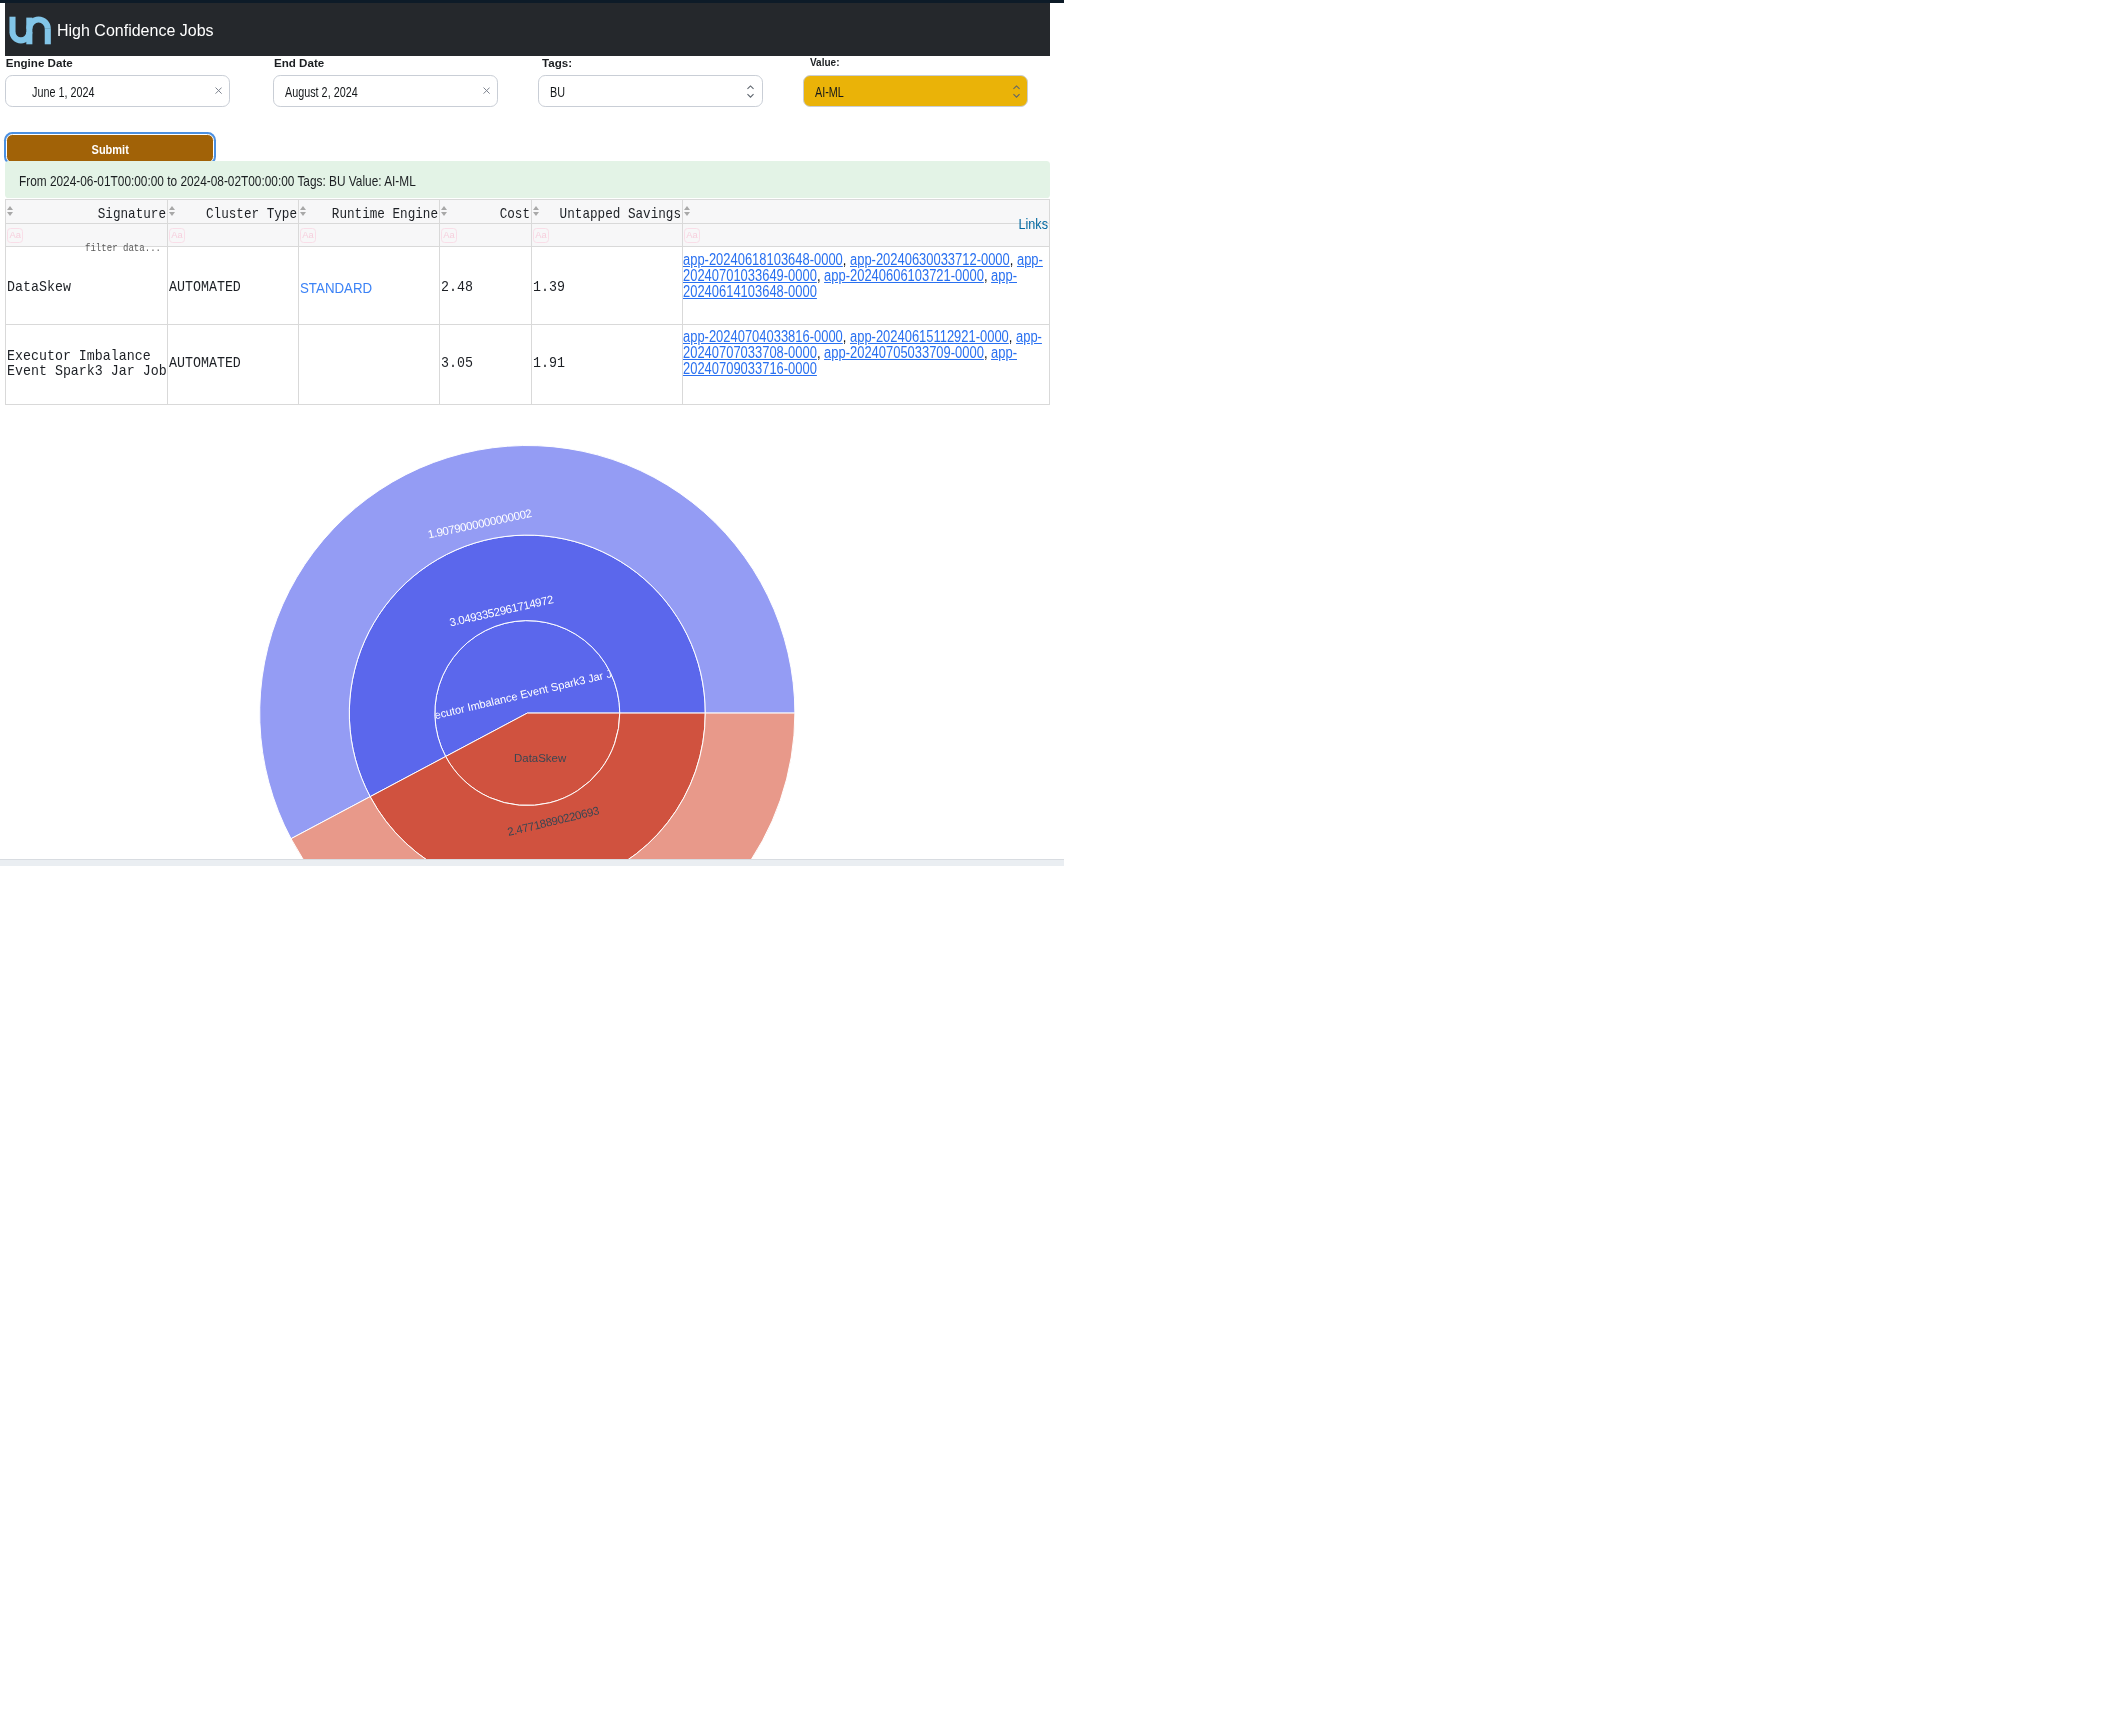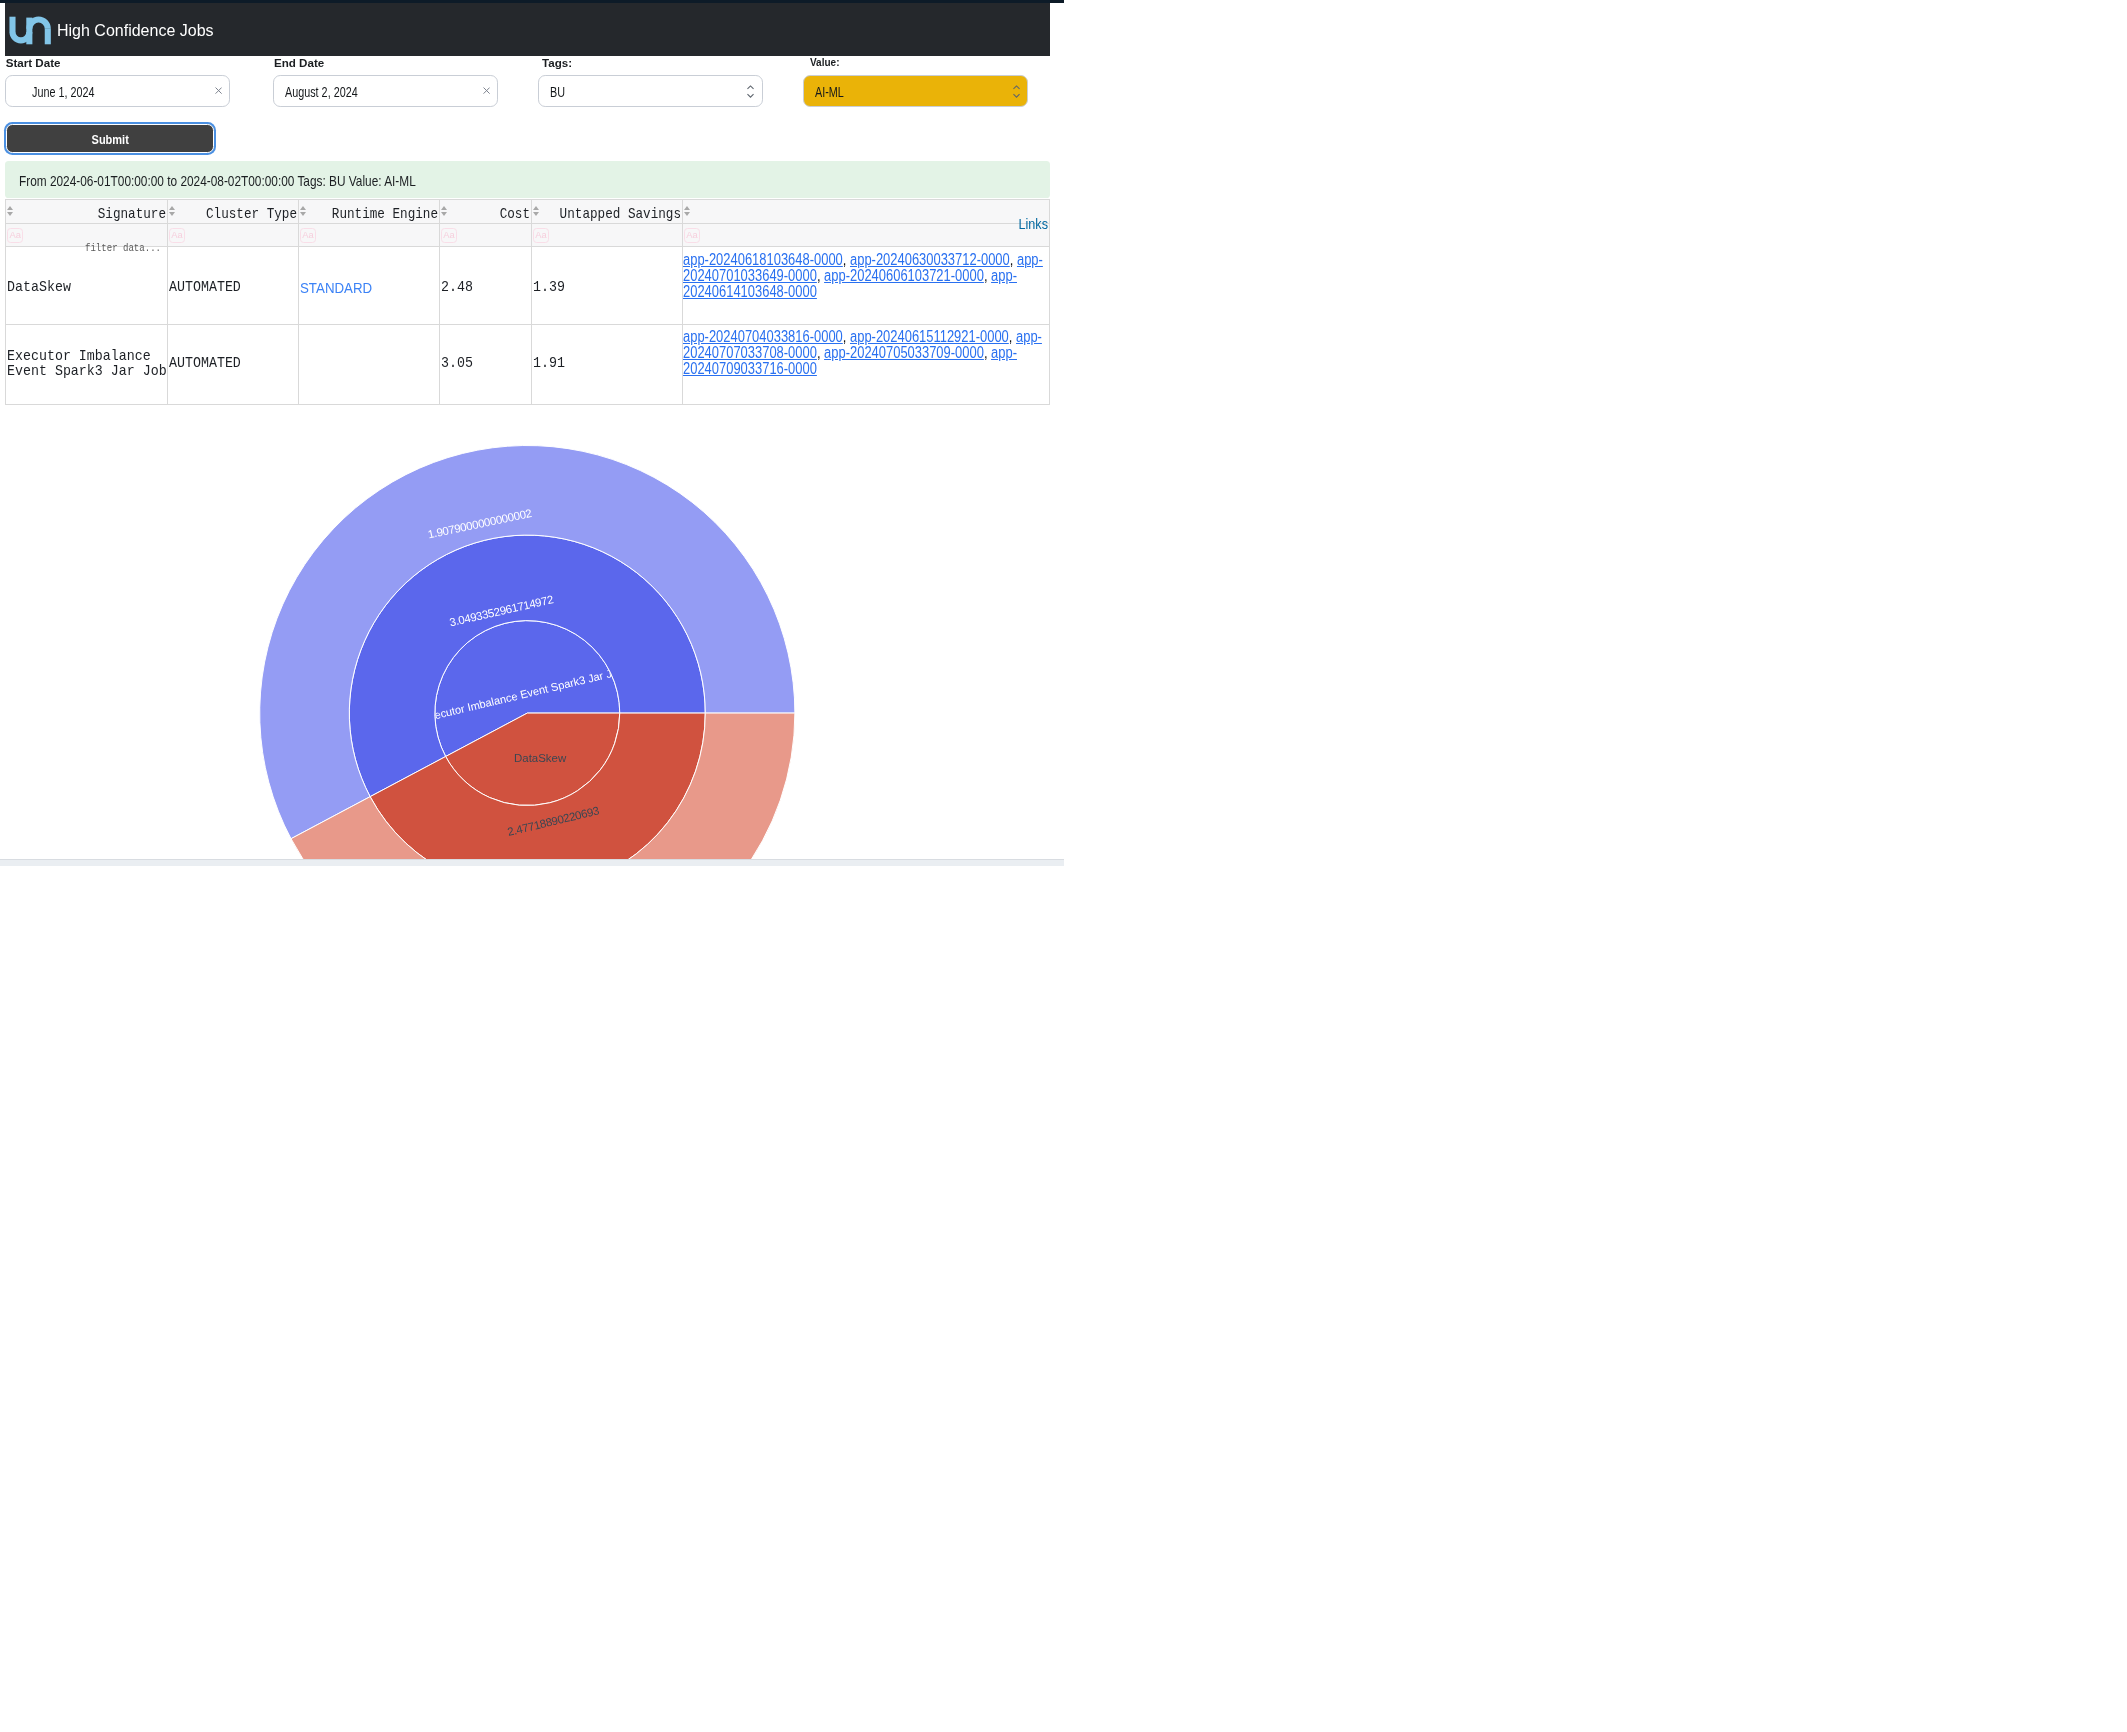--- a/index.html
+++ b/index.html
@@ -20,21 +20,21 @@
 <svg width="43" height="29" viewBox="0 0 48 32" style="position:absolute;left:9.2px;top:15.8px">
 <g fill="#82c5e8">
 <rect x="0.5" y="0.6" width="6.8" height="17.4"></rect>
 <rect x="19.3" y="1.6" width="6.8" height="29.8"></rect>
 <rect x="39.9" y="13.9" width="6.8" height="17.5"></rect>
 <path d="M0.5,17.6 A12.8,12.8 0 0 0 26.1,17.6 L19.3,17.6 A6.0,6.0 0 0 1 7.3,17.6 Z"></path>
 <path d="M19.3,14.1 A13.7,13.7 0 0 1 46.7,14.1 L39.9,14.1 A6.9,6.9 0 0 0 26.1,14.1 Z"></path>
 </g>
 </svg>
 <div style="position:absolute;left:57px;top:22px;font-size:16px;font-weight:400;color:#fff;line-height:17px;">High Confidence Jobs</div>
-<div style="position:absolute;left:5.7px;top:57px;font-size:11.6px;font-weight:700;color:#1b1e21;line-height:11.6px;">Start Date</div>
+<div style="position:absolute;left:5.7px;top:57px;font-size:11.6px;font-weight:700;color:#1b1e21;line-height:11.6px;">Engine Date</div>
 <div style="position:absolute;left:274px;top:57px;font-size:11.6px;font-weight:700;color:#1b1e21;line-height:11.6px;">End Date</div>
 <div style="position:absolute;left:542px;top:57px;font-size:11.6px;font-weight:700;color:#1b1e21;line-height:11.6px;">Tags:</div>
 <div style="position:absolute;left:810px;top:57px;font-size:10px;font-weight:700;color:#1b1e21;line-height:11.6px;">Value:</div>
 <div style="position:absolute;top:75px;height:32px;width:225px;background:#fff;border:0.9px solid #c9ced6;border-radius:7.2px;box-sizing:border-box;font-size:15px;color:#15181b;line-height:32px;padding-left:26px;left:4.9px;"><span class="iv">June 1, 2024</span></div>
 <svg width="7.2" height="7.2" viewBox="0 0 8 8" style="position:absolute;left:215px;top:87px">
     <path d="M0.6,0.6 L7.4,7.4 M7.4,0.6 L0.6,7.4" stroke="#7c828e" stroke-width="1.1"></path>
   </svg>
 <div style="position:absolute;top:75px;height:32px;width:225px;background:#fff;border:0.9px solid #c9ced6;border-radius:7.2px;box-sizing:border-box;font-size:15px;color:#15181b;line-height:32px;padding-left:11.2px;left:273px;"><span class="iv">August 2, 2024</span></div>
 <svg width="7.2" height="7.2" viewBox="0 0 8 8" style="position:absolute;left:483px;top:87px">
     <path d="M0.6,0.6 L7.4,7.4 M7.4,0.6 L0.6,7.4" stroke="#7c828e" stroke-width="1.1"></path>
@@ -42,21 +42,21 @@
 <div style="position:absolute;top:75px;height:32px;width:225px;background:#fff;border:0.9px solid #c9ced6;border-radius:7.2px;box-sizing:border-box;font-size:15px;color:#15181b;line-height:32px;padding-left:11.2px;left:538px;"><span class="iv">BU</span></div>
 <svg width="9" height="13.4" viewBox="0 0 10 15" style="position:absolute;left:746px;top:85px">
     <path d="M1.6,4.4 L5,1.1 L8.4,4.4" fill="none" stroke="#5d646d" stroke-width="1.2"></path>
     <path d="M1.6,10.3 L5,13.6 L8.4,10.3" fill="none" stroke="#5d646d" stroke-width="1.2"></path>
   </svg>
 <div style="position:absolute;top:75px;height:32px;width:225px;background:#eab308;border:0.9px solid #c9ced6;border-radius:7.2px;box-sizing:border-box;font-size:15px;color:#15181b;line-height:32px;padding-left:11.2px;left:803px;"><span class="iv">AI-ML</span></div>
 <svg width="9" height="13.4" viewBox="0 0 10 15" style="position:absolute;left:1012px;top:85px">
     <path d="M1.6,4.4 L5,1.1 L8.4,4.4" fill="none" stroke="#5d646d" stroke-width="1.2"></path>
     <path d="M1.6,10.3 L5,13.6 L8.4,10.3" fill="none" stroke="#5d646d" stroke-width="1.2"></path>
   </svg>
-<div style="position:absolute;left:6.2px;top:124px;width:208px;height:29px;background:#404040;border:1.8px solid #fff;box-shadow:0 0 0 2px #4b90e2;border-radius:6.3px;box-sizing:border-box;display:flex;align-items:center;justify-content:center;color:#fff;font-size:12.5px;font-weight:700;">
+<div style="position:absolute;left:6.2px;top:134px;width:208px;height:29px;background:#a16207;border:1.8px solid #fff;box-shadow:0 0 0 2px #4b90e2;border-radius:6.3px;box-sizing:border-box;display:flex;align-items:center;justify-content:center;color:#fff;font-size:12.5px;font-weight:700;">
     <span style="display:inline-block;transform:scaleX(0.88);position:relative;top:1.3px;">Submit</span>
   </div>
 <div style="position:absolute;left:5.3px;top:161px;width:1045px;height:37px;background:#e3f3e6;border-radius:3.6px;font-size:15px;line-height:40px;color:#1c1f22;padding-left:13.4px;box-sizing:border-box;"><span class="gt">From 2024-06-01T00:00:00 to 2024-08-02T00:00:00 Tags: BU Value: AI-ML</span></div>
 <div style="position:absolute;left:5.3px;top:199px;width:1044px;height:47px;background:#f7f7f8;"></div>
 <div style="position:absolute;left:5.3px;top:199px;width:1045px;height:0.9px;background:#d9d9d9;"></div>
 <div style="position:absolute;left:5.3px;top:223px;width:1045px;height:0.9px;background:#d9d9d9;"></div>
 <div style="position:absolute;left:5.3px;top:246px;width:1045px;height:0.9px;background:#d9d9d9;"></div>
 <div style="position:absolute;left:5.3px;top:324px;width:1045px;height:0.9px;background:#d9d9d9;"></div>
 <div style="position:absolute;left:5.3px;top:404px;width:1045px;height:0.9px;background:#d9d9d9;"></div>
 <div style="position:absolute;left:5.3px;top:199px;width:0.9px;height:205px;background:#d9d9d9;"></div>

